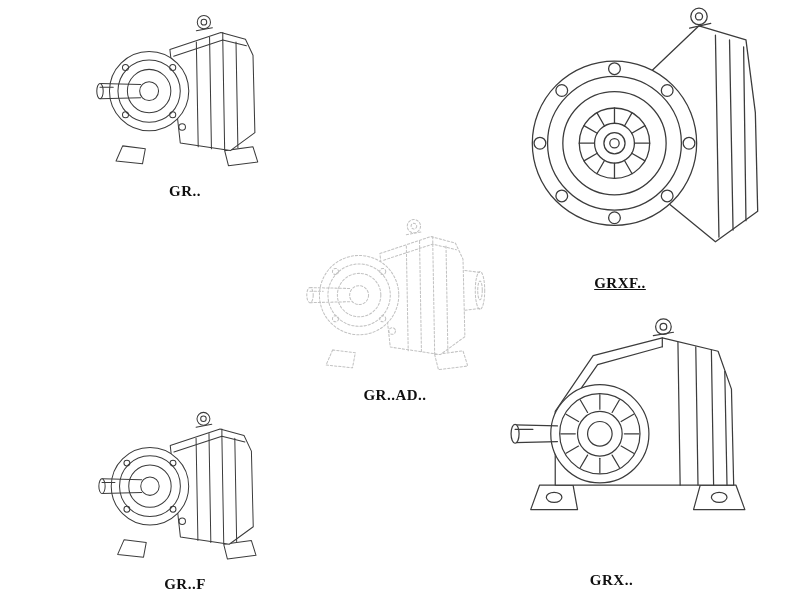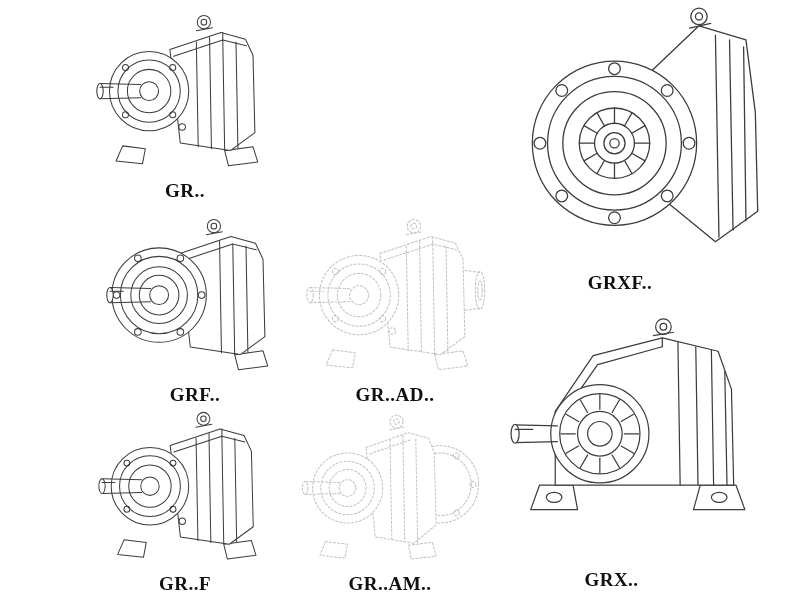--- a/index.html
+++ b/index.html
@@ -10,23 +10,23 @@
   .cell{
     position:absolute;display:flex;flex-direction:column;
     align-items:center;justify-content:flex-end;margin:0;
   }
   .art{width:100%;height:calc(100% - 26px);fill:none;stroke-width:1.1;
        stroke-linecap:round;stroke-linejoin:round;}
   .figure .art{stroke:#3c3c3c;}
   .ghost .art{stroke:#c2c2c2;stroke-dasharray:2.4 2;}
   .lbl{
     height:26px;display:flex;align-items:center;
-    font-weight:bold;font-size:19px;color:#101010;letter-spacing:.5px;
+    font-weight:bold;font-size:15px;color:#101010;letter-spacing:.5px;
   }
-  .shift-90{margin-right:50px;}
+  .shift-90{margin-right:50px;text-decoration:underline;}
   .shift-40{margin-right:57px;}
 </style>
 </head>
 <body>
 
 <svg style="position:absolute;width:0;height:0" aria-hidden="true">
   <defs>
 
     <symbol id="g-foot" viewBox="0 0 200 180">
       <path d="M34 146 L58 149 L55 165 L27 162 Z"></path>
@@ -193,52 +193,40 @@
   </figure>
 
 
   <figure class="cell figure" style="left:495px;top:0px;width:300px;height:296px">
     <svg class="art" viewBox="0 0 220 230">
         <use href="#g-front"></use>
       </svg>
     <figcaption class="lbl shift-90">GRXF..</figcaption>
   </figure>
 
-  <figure class="cell figure" style="left:95px;top:212px;width:200px;height:196px">
-    <svg class="art" viewBox="0 0 200 180">
-        <use href="#g-flange"></use>
-      </svg>
-    <figcaption class="lbl">GRF..</figcaption>
-  </figure>
 
   <figure class="cell figure" style="left:85px;top:405px;width:200px;height:192px">
     <svg class="art" viewBox="0 0 200 180">
         <use href="#g-foot"></use>
       </svg>
     <figcaption class="lbl">GR..F</figcaption>
   </figure>
 
   <figure class="cell figure ghost" style="left:295px;top:212px;width:200px;height:196px">
     <svg class="art" viewBox="0 0 200 180">
       <use href="#g-foot"></use>
       <g>
         <path d="M174 62 L190 64 M174 104 L190 102"></path>
         <ellipse cx="190" cy="83" rx="5" ry="20"></ellipse>
         <ellipse cx="190" cy="83" rx="2.4" ry="10"></ellipse>
       </g>
     </svg>
     <figcaption class="lbl">GR..AD..</figcaption>
   </figure>
 
-  <figure class="cell figure ghost" style="left:290px;top:405px;width:200px;height:192px">
-    <svg class="art" viewBox="0 0 200 180">
-        <use href="#g-am"></use>
-      </svg>
-    <figcaption class="lbl">GR..AM..</figcaption>
-  </figure>
 
   <figure class="cell figure" style="left:495px;top:305px;width:290px;height:288px">
     <svg class="art" viewBox="0 0 260 220">
         <use href="#g-grx"></use>
       </svg>
     <figcaption class="lbl shift-40">GRX..</figcaption>
   </figure>
 
 </div>
 

